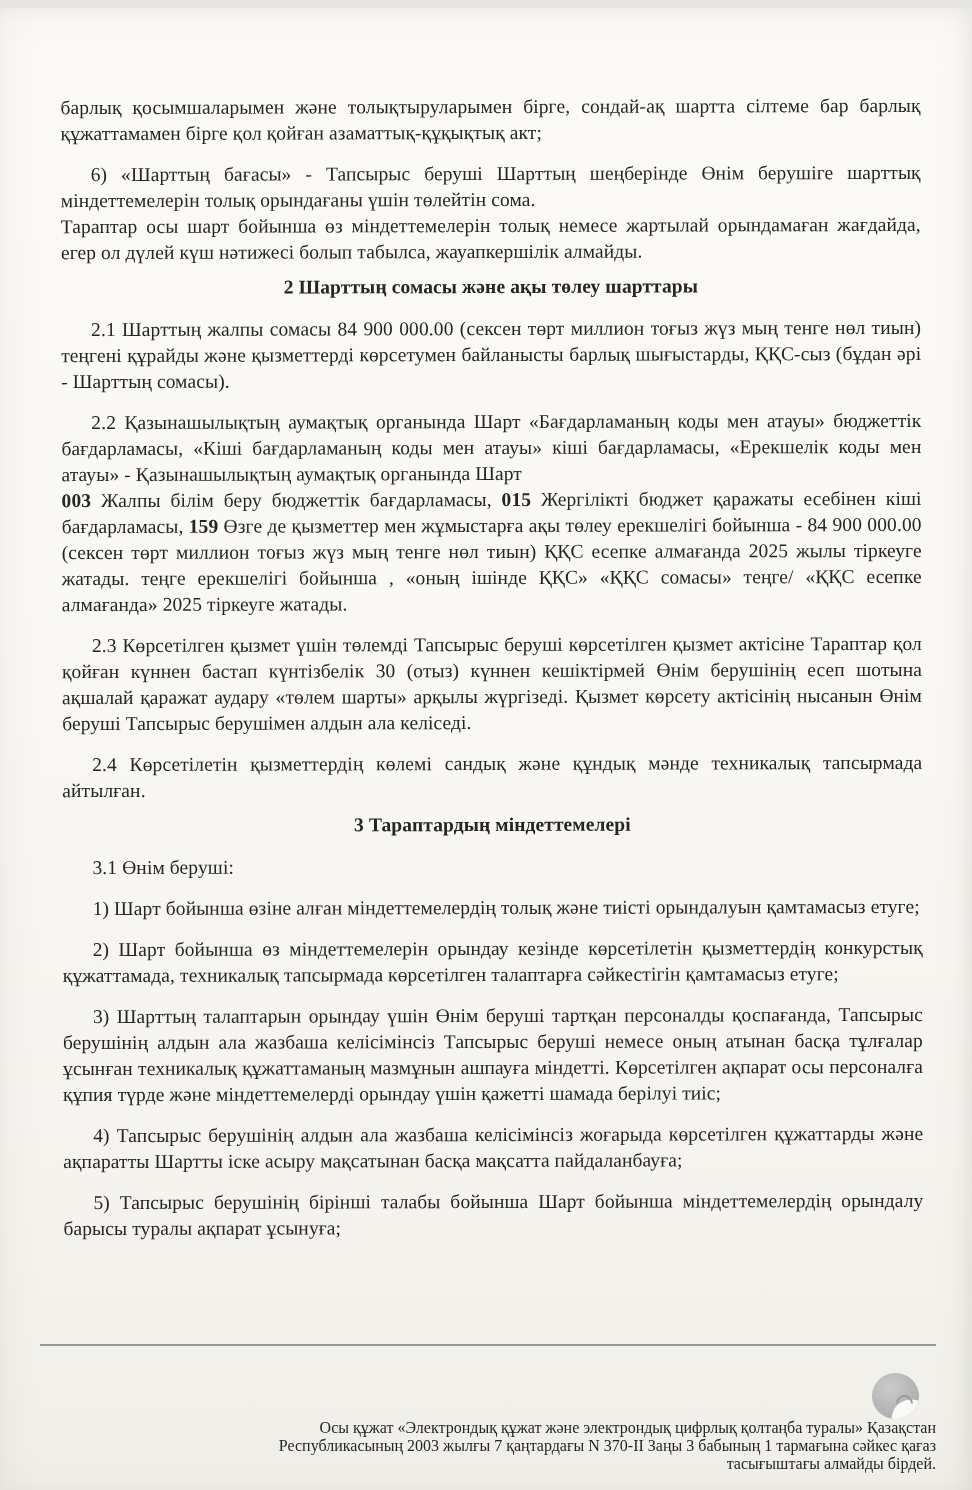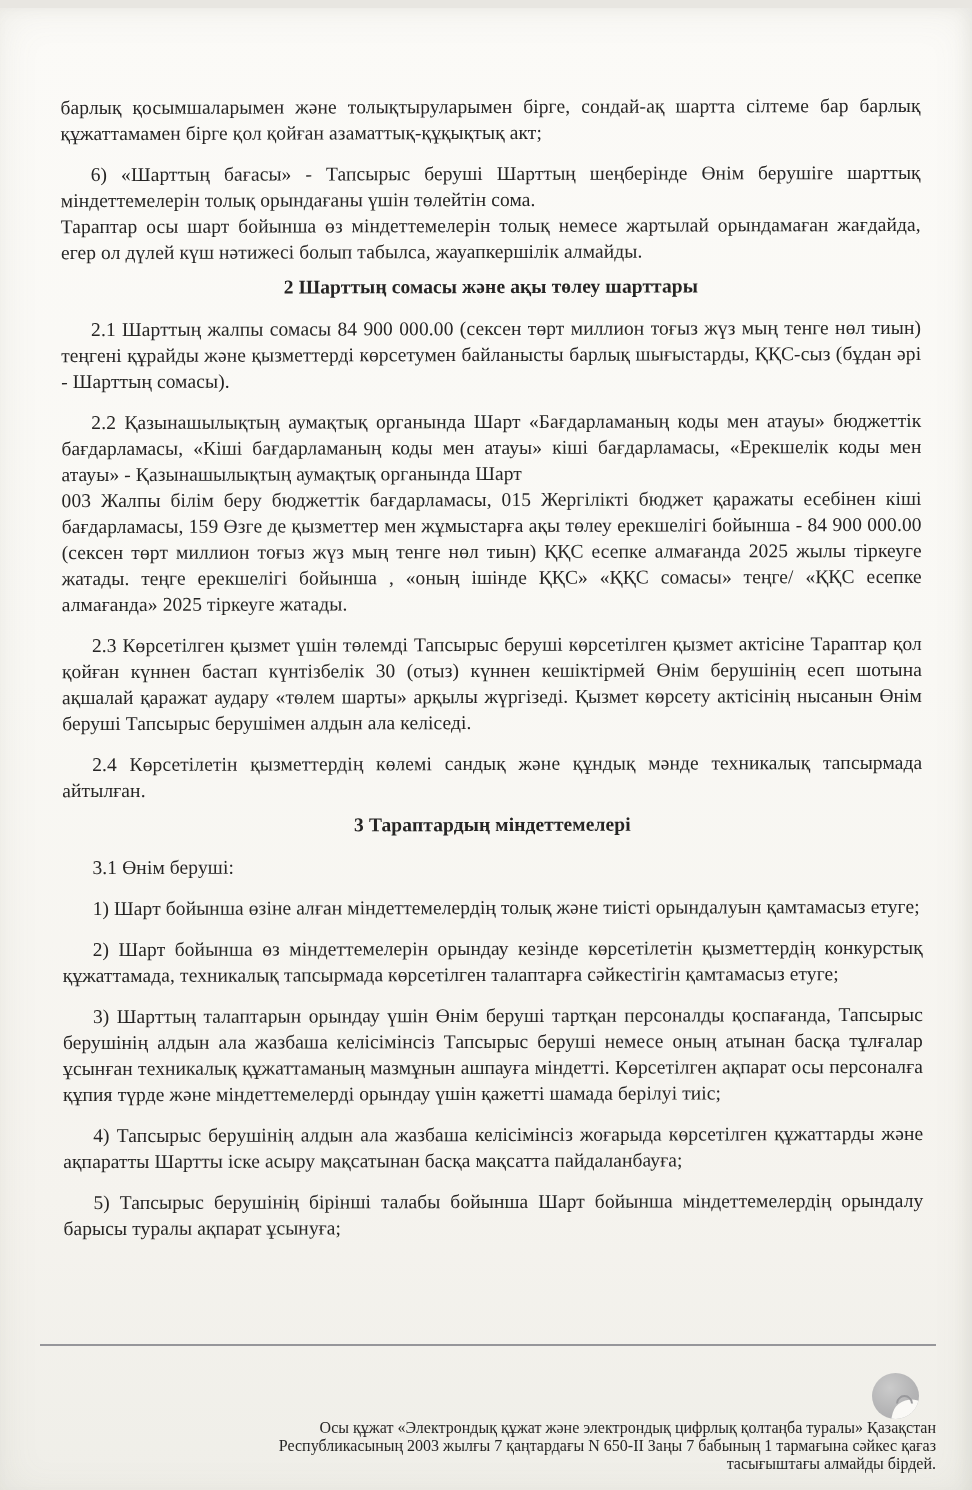--- a/index.html
+++ b/index.html
@@ -26,21 +26,21 @@
   .content p{margin:0 0 15px 0;}
   .content p.m0{margin:0;}
   .indent{text-indent:30px;}
   .noindent{text-indent:0;}
   .blockgap{margin:0 0 9px 0;}
   h2.sec{
     font-size:19.5px;line-height:26px;
     font-weight:bold;text-align:center;
     margin:2px 0 16px 0;
   }
-  b.code{font-weight:normal;}
+  b.code{font-weight:bold;}
   .footer{
     position:absolute;
     left:40px;right:36px;top:1336px;
     border-top:2px solid #96969a;
     padding-top:24px;
     display:flex;
     align-items:flex-end;
     flex-direction:column;
   }
   .stamp{
@@ -113,18 +113,18 @@
     <p class="indent">4) Тапсырыс берушінің алдын ала жазбаша келісімінсіз жоғарыда көрсетілген құжаттарды және ақпаратты Шартты іске асыру мақсатынан басқа мақсатта пайдаланбауға;</p>
     <p class="indent">5) Тапсырыс берушінің бірінші талабы бойынша Шарт бойынша міндеттемелердің орындалу барысы туралы ақпарат ұсынуға;</p>
 
   </div>
 
   <div class="footer">
     <div class="stamp"></div>
     <p class="footer-text">
       </p>
       <div>Осы құжат «Электрондық құжат және электрондық цифрлық қолтаңба туралы» Қазақстан</div>
-      <div>Республикасының 2003 жылғы 7 қаңтардағы N 650-II Заңы 7 бабының 1 тармағына сәйкес қағаз</div>
+      <div>Республикасының 2003 жылғы 7 қаңтардағы N 370-II Заңы 3 бабының 1 тармағына сәйкес қағаз</div>
       <div>тасығыштағы алмайды бірдей.</div>
     <p></p>
   </div>
 
 </div>
 
 </body></html>

